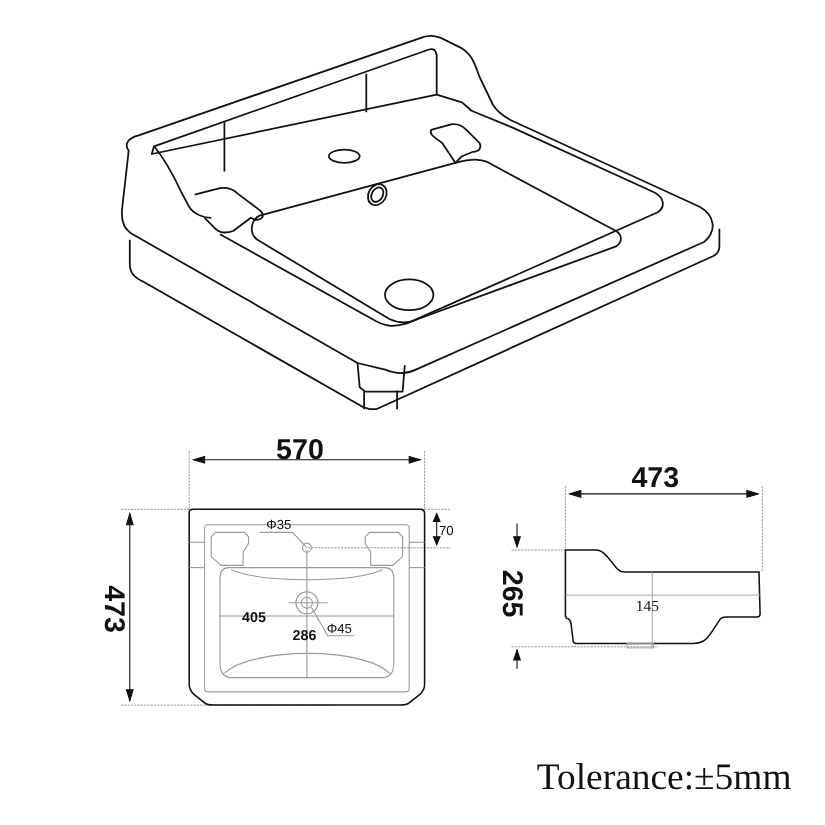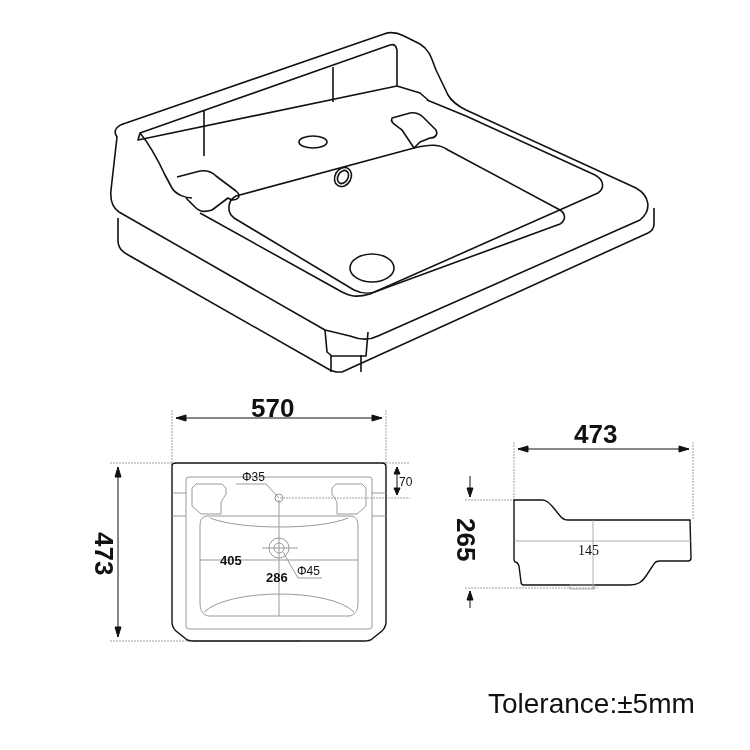--- a/index.html
+++ b/index.html
@@ -2,21 +2,21 @@
 <html><head>
 <meta charset="utf-8">
 <style>
   html, body { margin:0; padding:0; background:#ffffff; }
   body { width:750px; height:750px; position:relative; overflow:hidden; font-family:"Liberation Sans", sans-serif; }
   svg { position:absolute; left:0; top:0; }
   .dim-big { font-family:"Liberation Sans", sans-serif; font-weight:bold; font-size:26px; fill:#111; }
   .dim-sm  { font-family:"Liberation Sans", sans-serif; font-size:12px; fill:#111; }
   .dim-md  { font-family:"Liberation Sans", sans-serif; font-weight:bold; font-size:13px; fill:#111; }
   .dim-serif { font-family:"Liberation Serif", serif; font-size:14px; fill:#111; }
-  .tol { position:absolute; left:488px; top:688px; font-size:28px; color:#111; font-family:Liberation Sans, sans-serif; }
+  .tol { position:absolute; left:488px; top:688px; font-size:34px; color:#111; font-family:Liberation Serif, serif; }
 </style>
 </head>
 <body>
 
 <svg width="750" height="750" viewBox="0 0 750 750">
 
   <g fill="none" stroke="#111" stroke-width="1.6" stroke-linejoin="round">
 
     <path d="M117,137 C112,130 118,125 126,123 L384,34 C392,31 398,33 404,36 L420,44 C430,50 432,60 436,70 L448,95 C452,102 458,106 466,110 L636,188 C650,196 652,210 640,220 L378,336 C370,340 360,340 350,336 L325,330 L119,212 C113,208 110,200 111,190 Z"></path>
 

